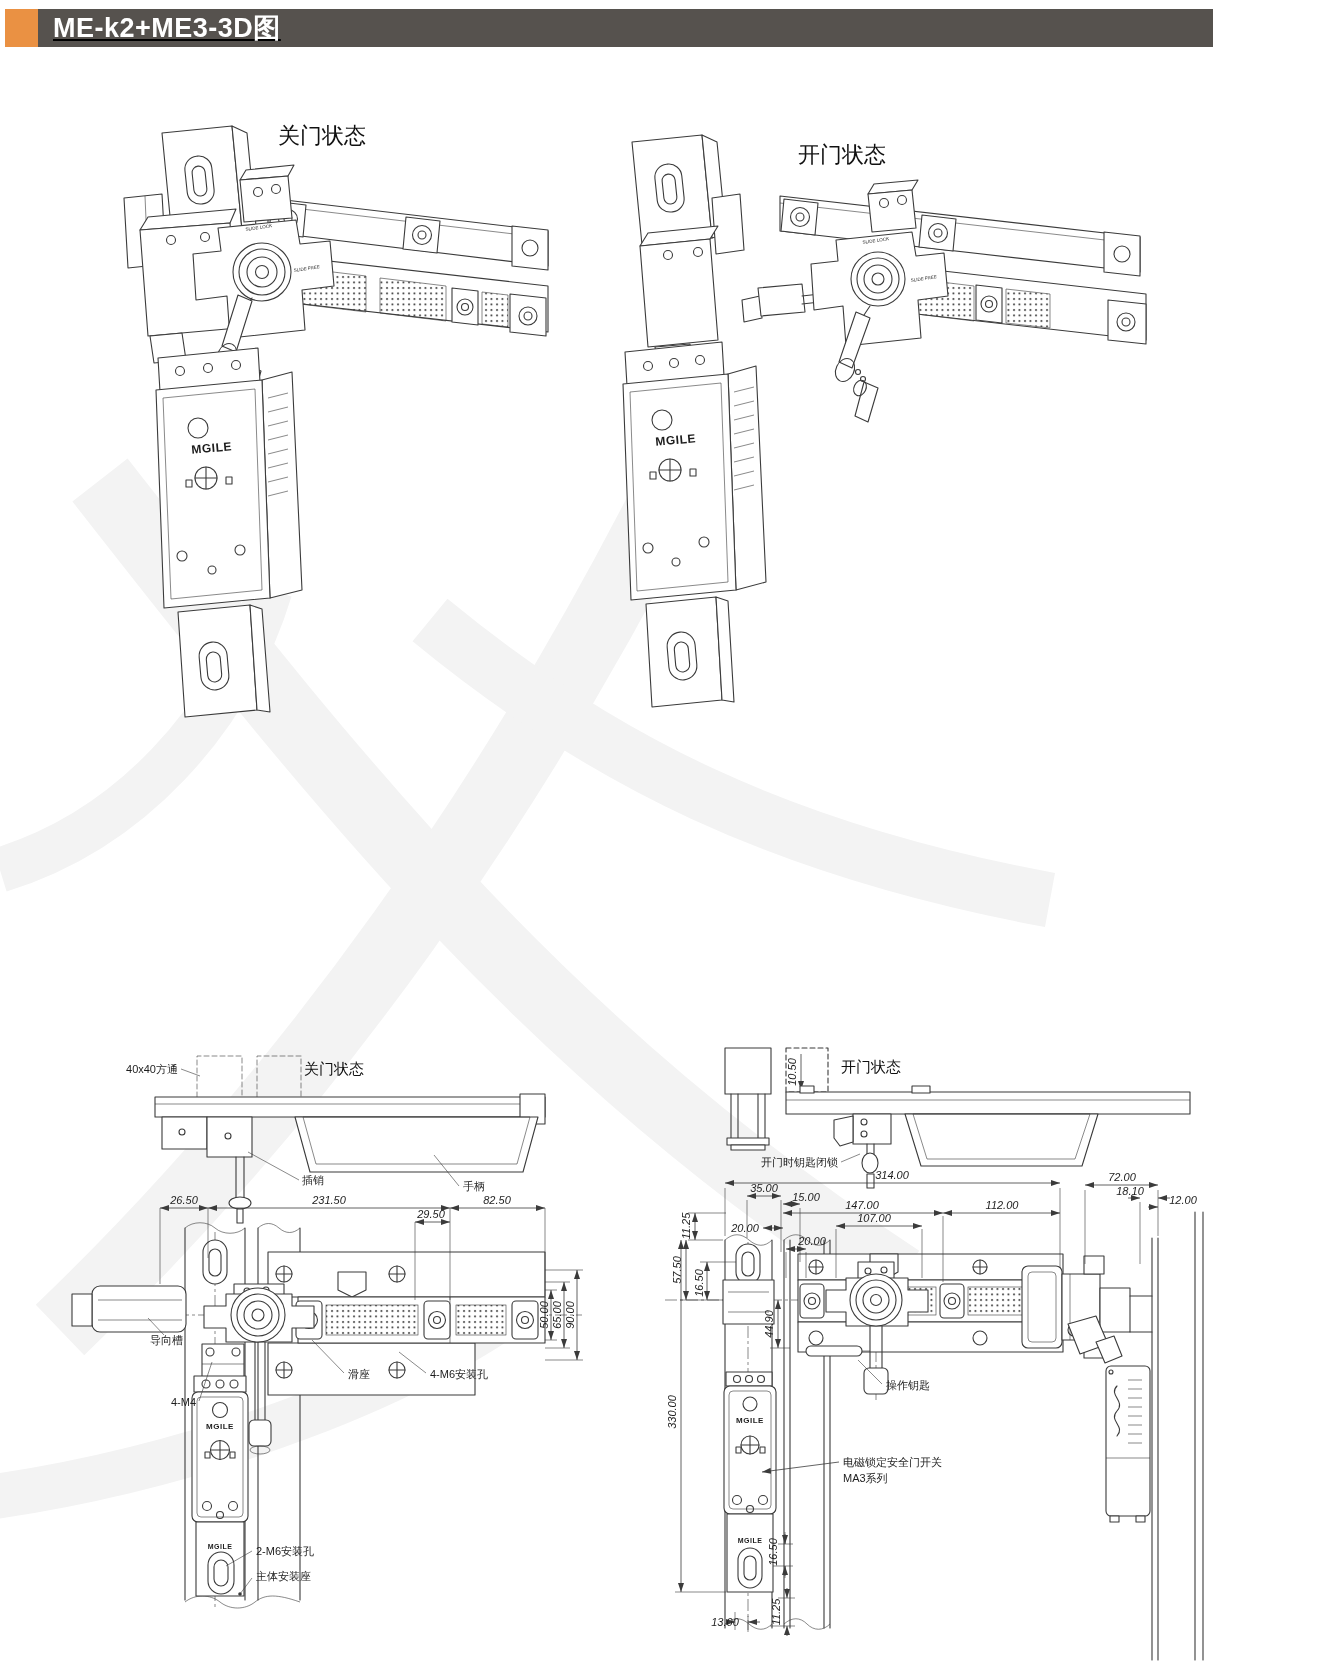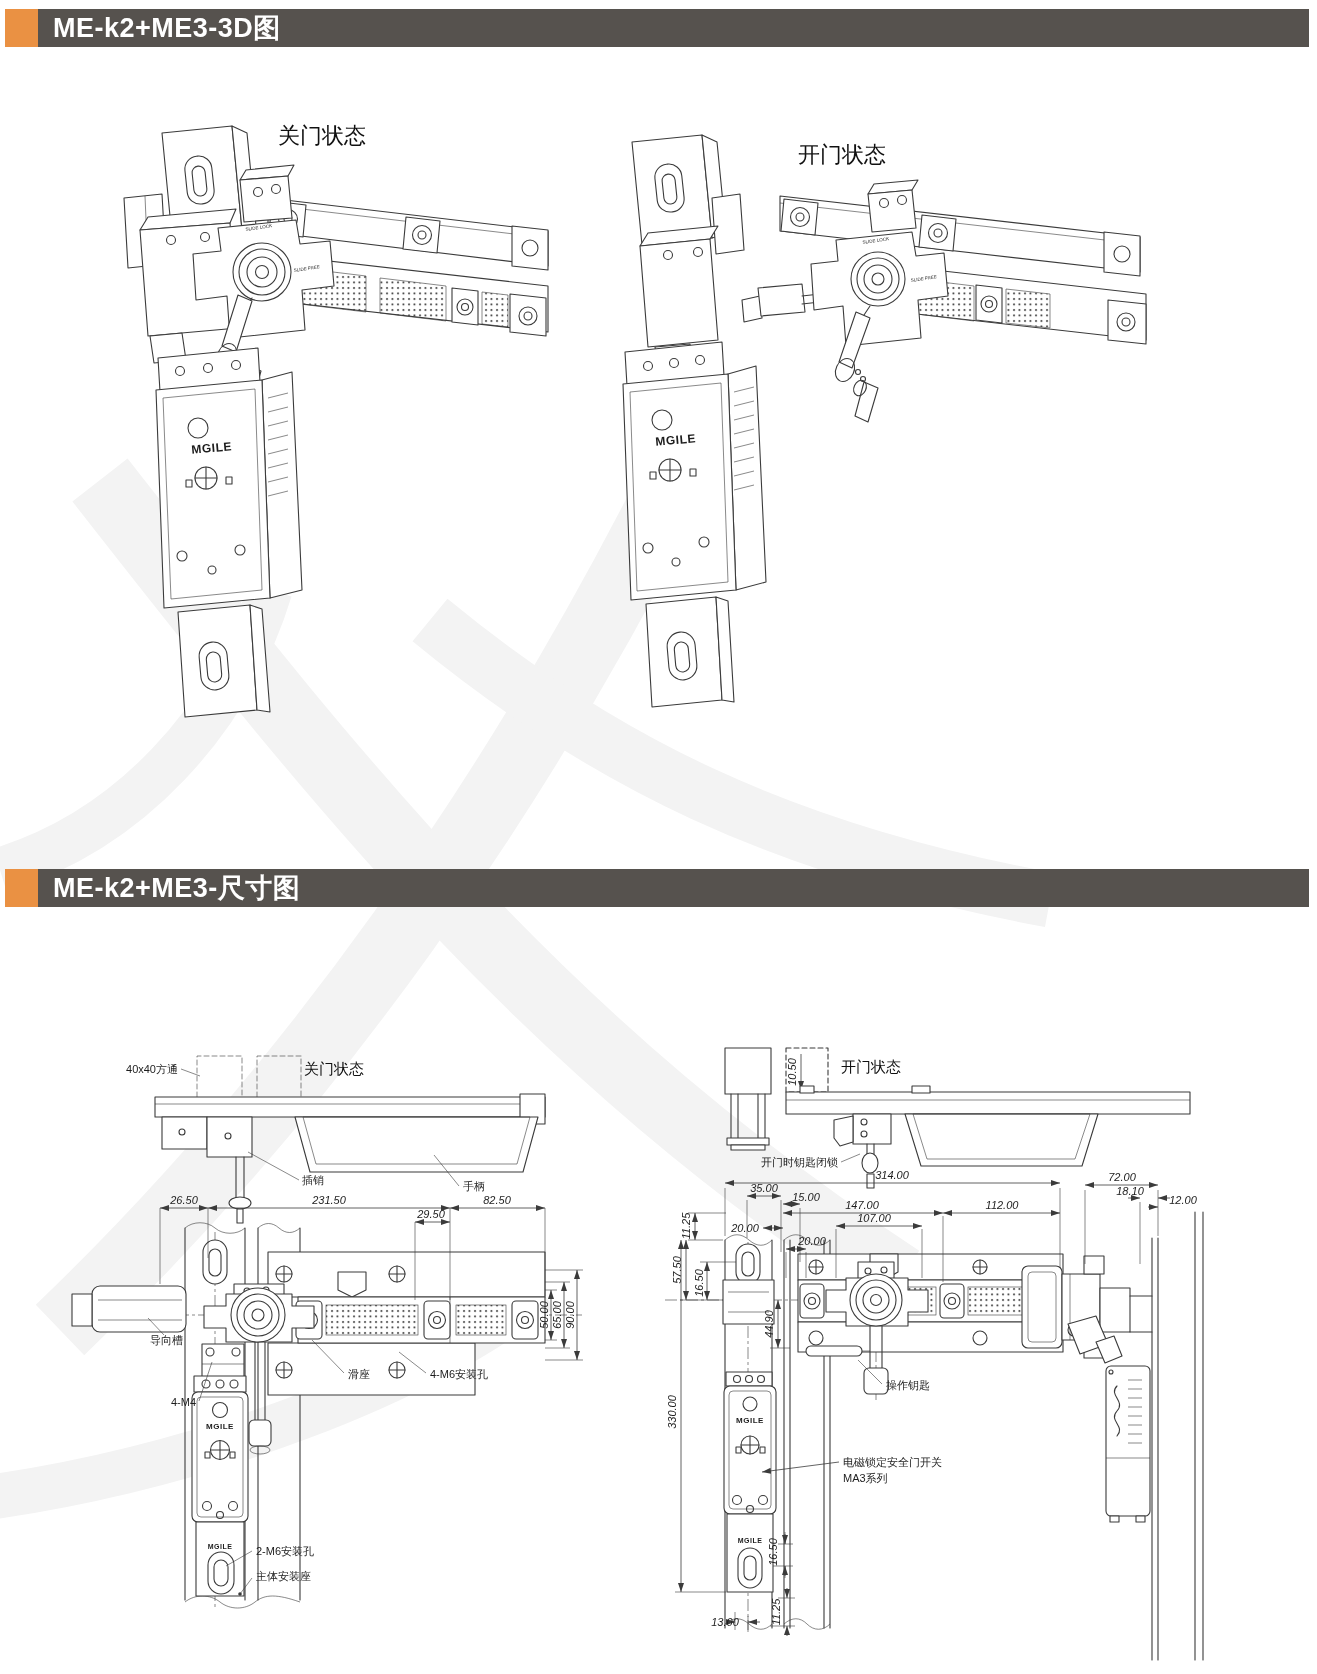--- a/index.html
+++ b/index.html
@@ -1,19 +1,19 @@
 <!DOCTYPE html>
 <html><head>
 <meta charset="utf-8">
 <style>
   html,body{margin:0;padding:0;background:#fff;}
   #page{position:relative;width:1317px;height:1674px;background:#fff;overflow:hidden;
         font-family:"Liberation Sans",sans-serif;}
   #art{position:absolute;left:0;top:0;}
-  .hdr{position:absolute;left:5px;width:1304px;height:38px;display:flex;align-items:stretch;}
+  .hdr{position:absolute;left:5px;width:1208px;height:38px;display:flex;align-items:stretch;text-decoration:underline;}
   .hdr .accent{width:33px;background:#EA9143;}
   .hdr .bar{flex:1;background:#56524E;display:flex;align-items:center;}
   .hdr .bar h1{margin:0 0 0 15px;font-size:27px;font-weight:bold;color:#fff;
                font-family:"Liberation Sans",sans-serif;letter-spacing:.5px;}
   
   .ln{fill:none;stroke:#3b3b3b;stroke-width:1.1;stroke-linejoin:round;stroke-linecap:round;}
   .lnf{fill:#fff;stroke:#3b3b3b;stroke-width:1.1;stroke-linejoin:round;stroke-linecap:round;}
   .thin{fill:none;stroke:#3b3b3b;stroke-width:.6;}
   .dim{stroke:#3b3b3b;stroke-width:.8;fill:none;}
   .dsh{stroke-dasharray:5 3;}
@@ -587,20 +587,14 @@
   </g>
 </g>
 </svg>
 
 <div class="hdr" style="top:9px">
   <div class="accent"></div>
   <div class="bar">
     <h1>ME-k2+ME3-3D图</h1>
   </div>
 </div>
-<div class="hdr" style="top:869px">
-  <div class="accent"></div>
-  <div class="bar">
-    <h1>ME-k2+ME3-尺寸图</h1>
-  </div>
+
 </div>
 
-</div>
-
 </body></html>

